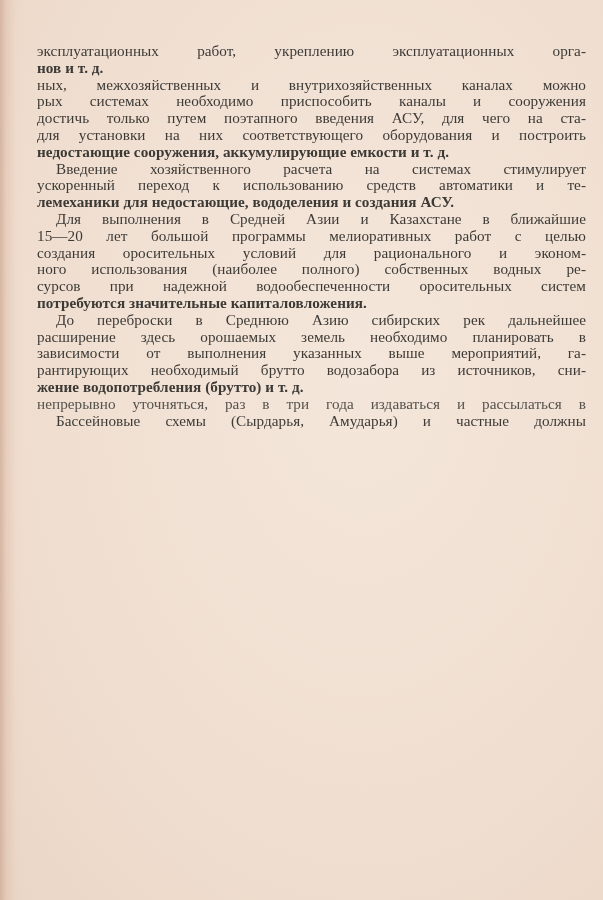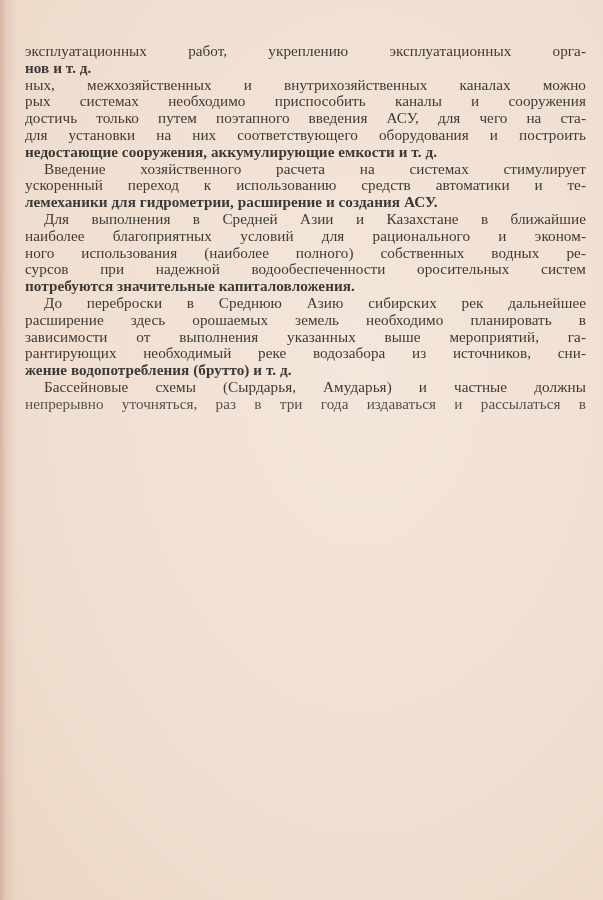--- a/index.html
+++ b/index.html
@@ -31,20 +31,21 @@
     line-height: 16.8px;
     color: #3d3a36;
     letter-spacing: 0.05px;
   }
   .line {
     display: block;
     white-space: nowrap;
     text-align: justify;
     text-align-last: justify;
     height: 16.8px;
+    margin-left: 12px;
   }
   .line.last {
     text-align-last: left;
     font-weight: bold;
   }
   .line.indent {
     padding-left: 19px;
   }
   .line.faded {
     color: #55524c;
@@ -60,31 +61,32 @@
     <span class="line last">нов и т. д.</span>
 
     <span class="line">ных, межхозяйственных и внутрихозяйственных каналах можно</span>
     <span class="line">рых системах необходимо приспособить каналы и сооружения</span>
     <span class="line">достичь только путем поэтапного введения АСУ, для чего на ста-</span>
     <span class="line">для установки на них соответствующего оборудования и построить</span>
     <span class="line last">недостающие сооружения, аккумулирующие емкости и т. д.</span>
 
     <span class="line indent">Введение хозяйственного расчета на системах стимулирует</span>
     <span class="line">ускоренный переход к использованию средств автоматики и те-</span>
-    <span class="line last">лемеханики для гидрометрии, расширение и создания АСУ.</span>
+    <span class="line last">лемеханики для недостающие, вододеления и создания АСУ.</span>
 
     <span class="line indent">Для выполнения в Средней Азии и Казахстане в ближайшие</span>
-    <span class="line">наиболее благоприятных условий для рационального и эконом-</span>
+    <span class="line">15—20 лет большой программы мелиоративных работ с целью</span>
+    <span class="line">создания оросительных условий для рационального и эконом-</span>
     <span class="line">ного использования (наиболее полного) собственных водных ре-</span>
     <span class="line">сурсов при надежной водообеспеченности оросительных систем</span>
     <span class="line last">потребуются значительные капиталовложения.</span>
 
     <span class="line indent">До переброски в Среднюю Азию сибирских рек дальнейшее</span>
     <span class="line">расширение здесь орошаемых земель необходимо планировать в</span>
     <span class="line">зависимости от выполнения указанных выше мероприятий, га-</span>
-    <span class="line">рантирующих необходимый реке водозабора из источников, сни-</span>
+    <span class="line">рантирующих необходимый брутто водозабора из источников, сни-</span>
     <span class="line last">жение водопотребления (брутто) и т. д.</span>
 
+    <span class="line faded">непрерывно уточняться, раз  в три года издаваться и рассылаться в</span>
     <span class="line indent">Бассейновые схемы (Сырдарья, Амударья) и частные должны</span>
-    <span class="line faded">непрерывно уточняться, раз  в три года издаваться и рассылаться в</span>
 
   </div>
 </div>
 
 </body></html>

